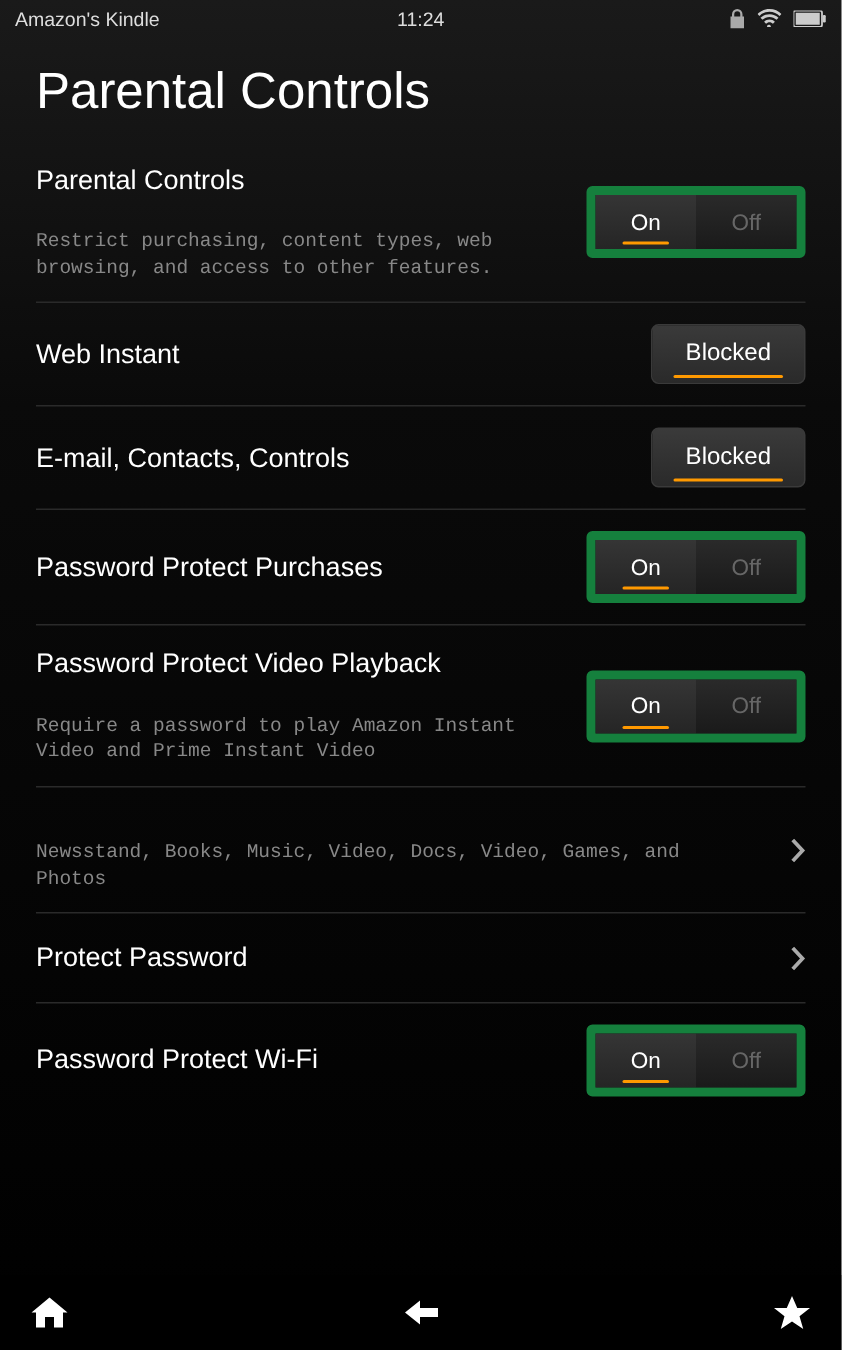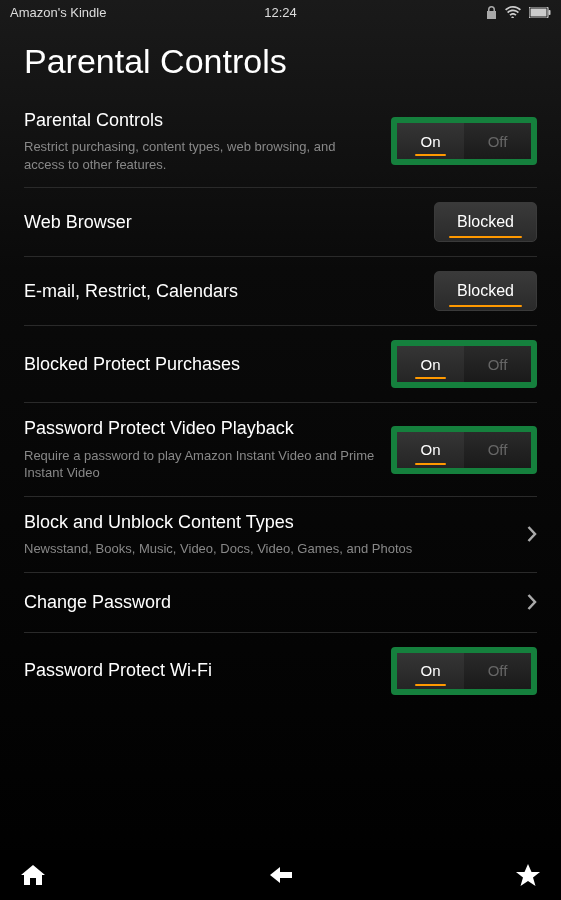--- a/index.html
+++ b/index.html
@@ -44,22 +44,23 @@
     .setting-text { flex: 1; padding-right: 16px; }
     .setting-title {
       font-size: 18px;
       font-weight: 300;
       color: #ffffff;
       line-height: 1.3;
     }
     .setting-subtitle {
       font-size: 13px;
       color: #888888;
-      margin-top: 6px;
+      margin-top: 20px;
       line-height: 1.35;
+      font-family: Liberation Mono, monospace;
     }
     .toggle {
       display: flex;
       border-radius: 4px;
       overflow: hidden;
       border: 6px solid #15803d;
       background: #1a1a1a;
     }
     .toggle-option {
       width: 67px;
@@ -131,21 +132,21 @@
       padding: 0 20px;
     }
     .nav-icon { color: #ffffff; cursor: pointer; }
     svg { display: block; }
   </style>
 </head>
 <body>
 
 <div class="status-bar">
   <div class="status-left">Amazon's Kindle</div>
-  <div class="status-center">12:24</div>
+  <div class="status-center">11:24</div>
   <div class="status-right">
     <span>
       <svg width="11" height="13" viewBox="0 0 11 13">
           <path fill="#aaa" d="M2 5V3.5a3.5 3.5 0 017 0V5h1v8H1V5h1zm1.5 0h4V3.5a2 2 0 00-4 0V5z"></path>
         </svg>
     </span>
     <span>
       <svg width="16" height="12" viewBox="0 0 16 12">
           <path fill="#ccc" d="M8 10.5a1.3 1.3 0 100 2.5 1.3 1.3 0 000-2.5zM8 7c-1.4 0-2.7.6-3.6 1.5l1.3 1.3C6.3 9.2 7.1 8.8 8 8.8s1.7.4 2.3 1l1.3-1.3C10.7 7.6 9.4 7 8 7zM8 3.5c-2.3 0-4.4.9-6 2.4l1.3 1.3C4.6 6 6.2 5.3 8 5.3s3.4.7 4.7 1.9L14 5.9c-1.6-1.5-3.7-2.4-6-2.4zM8 0C4.8 0 1.9 1.3 0 3.3l1.3 1.3C2.9 2.9 5.3 1.8 8 1.8s5.1 1.1 6.7 2.8L16 3.3C14.1 1.3 11.2 0 8 0z"></path>
         </svg>
@@ -170,69 +171,68 @@
       <div class="setting-subtitle">Restrict purchasing, content types, web browsing, and access to other features.</div>
     </div>
     <div class="toggle">
       <div class="toggle-option active">On</div>
       <div class="toggle-option">Off</div>
     </div>
   </div>
 
   <div class="setting-row">
     <div class="setting-text">
-      <div class="setting-title">Web Browser</div>
+      <div class="setting-title">Web Instant</div>
     </div>
     <div class="blocked-btn">Blocked</div>
   </div>
 
   <div class="setting-row">
     <div class="setting-text">
-      <div class="setting-title">E-mail, Restrict, Calendars</div>
+      <div class="setting-title">E-mail, Contacts, Controls</div>
     </div>
     <div class="blocked-btn">Blocked</div>
   </div>
 
   <div class="setting-row">
     <div class="setting-text">
-      <div class="setting-title">Blocked Protect Purchases</div>
+      <div class="setting-title">Password Protect Purchases</div>
     </div>
     <div class="toggle">
       <div class="toggle-option active">On</div>
       <div class="toggle-option">Off</div>
     </div>
   </div>
 
   <div class="setting-row">
     <div class="setting-text">
       <div class="setting-title">Password Protect Video Playback</div>
       <div class="setting-subtitle">Require a password to play Amazon Instant Video and Prime Instant Video</div>
     </div>
     <div class="toggle">
       <div class="toggle-option active">On</div>
       <div class="toggle-option">Off</div>
     </div>
   </div>
 
   <div class="setting-row">
     <div class="setting-text">
-      <div class="setting-title">Block and Unblock Content Types</div>
       <div class="setting-subtitle">Newsstand, Books, Music, Video, Docs, Video, Games, and Photos</div>
     </div>
     <span class="chevron">
       <svg width="10" height="16" viewBox="0 0 10 16">
           <path fill="#aaa" d="M1 0l8 8-8 8V0z" opacity="0"></path>
           <path stroke="#aaa" stroke-width="2.5" fill="none" d="M1.5 1l6.5 7-6.5 7"></path>
         </svg>
     </span>
   </div>
 
   <div class="setting-row">
     <div class="setting-text">
-      <div class="setting-title">Change Password</div>
+      <div class="setting-title">Protect Password</div>
     </div>
     <span class="chevron">
       <svg width="10" height="16" viewBox="0 0 10 16">
           <path stroke="#aaa" stroke-width="2.5" fill="none" d="M1.5 1l6.5 7-6.5 7"></path>
         </svg>
     </span>
   </div>
 
   <div class="setting-row">
     <div class="setting-text">

